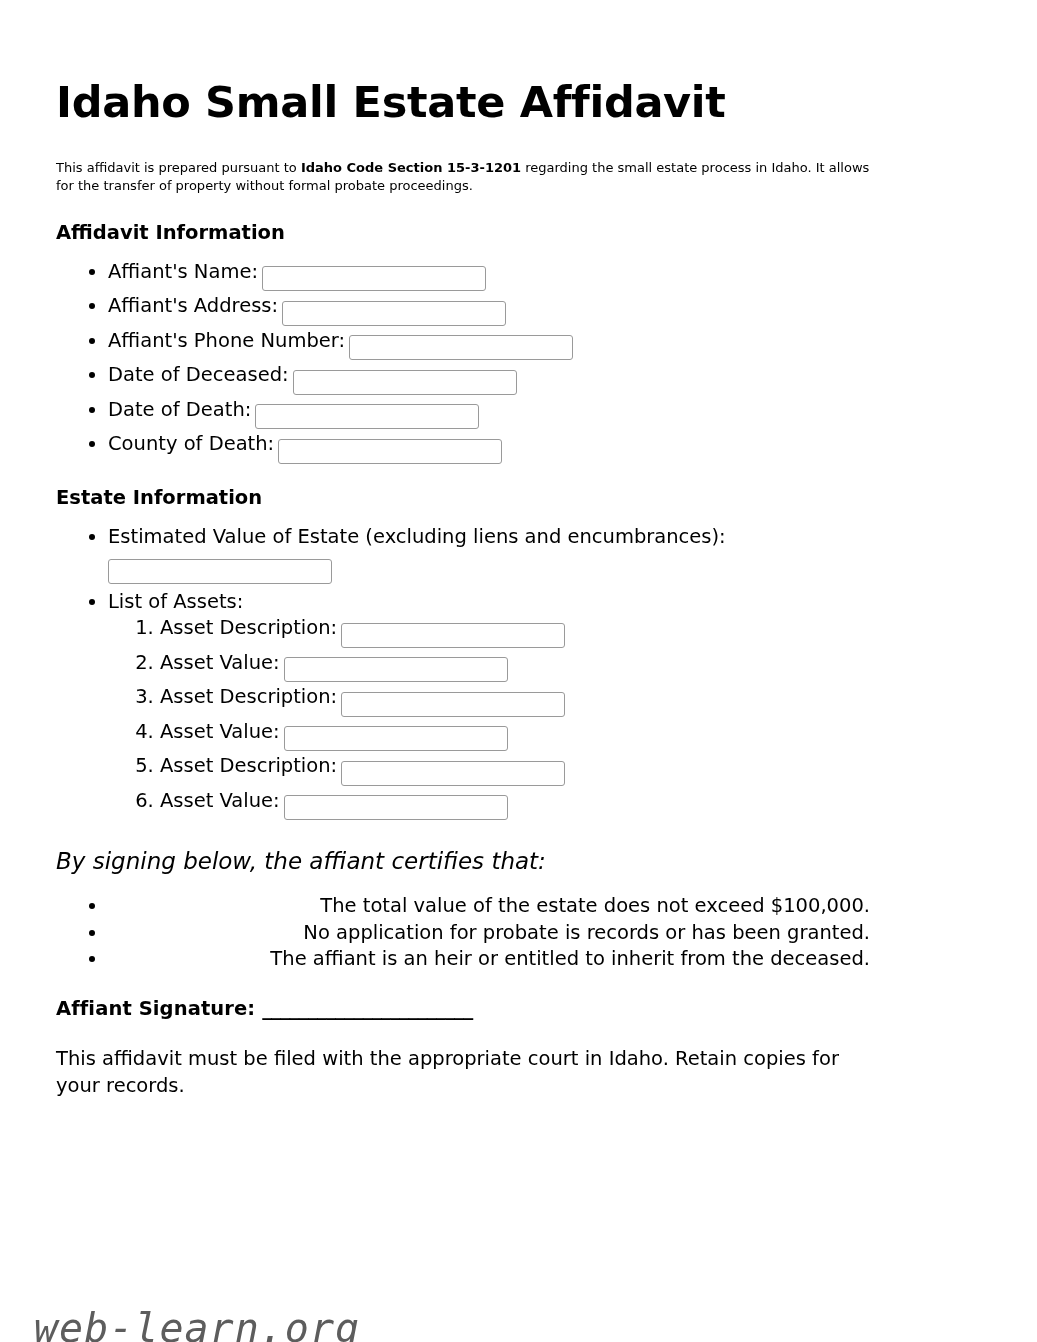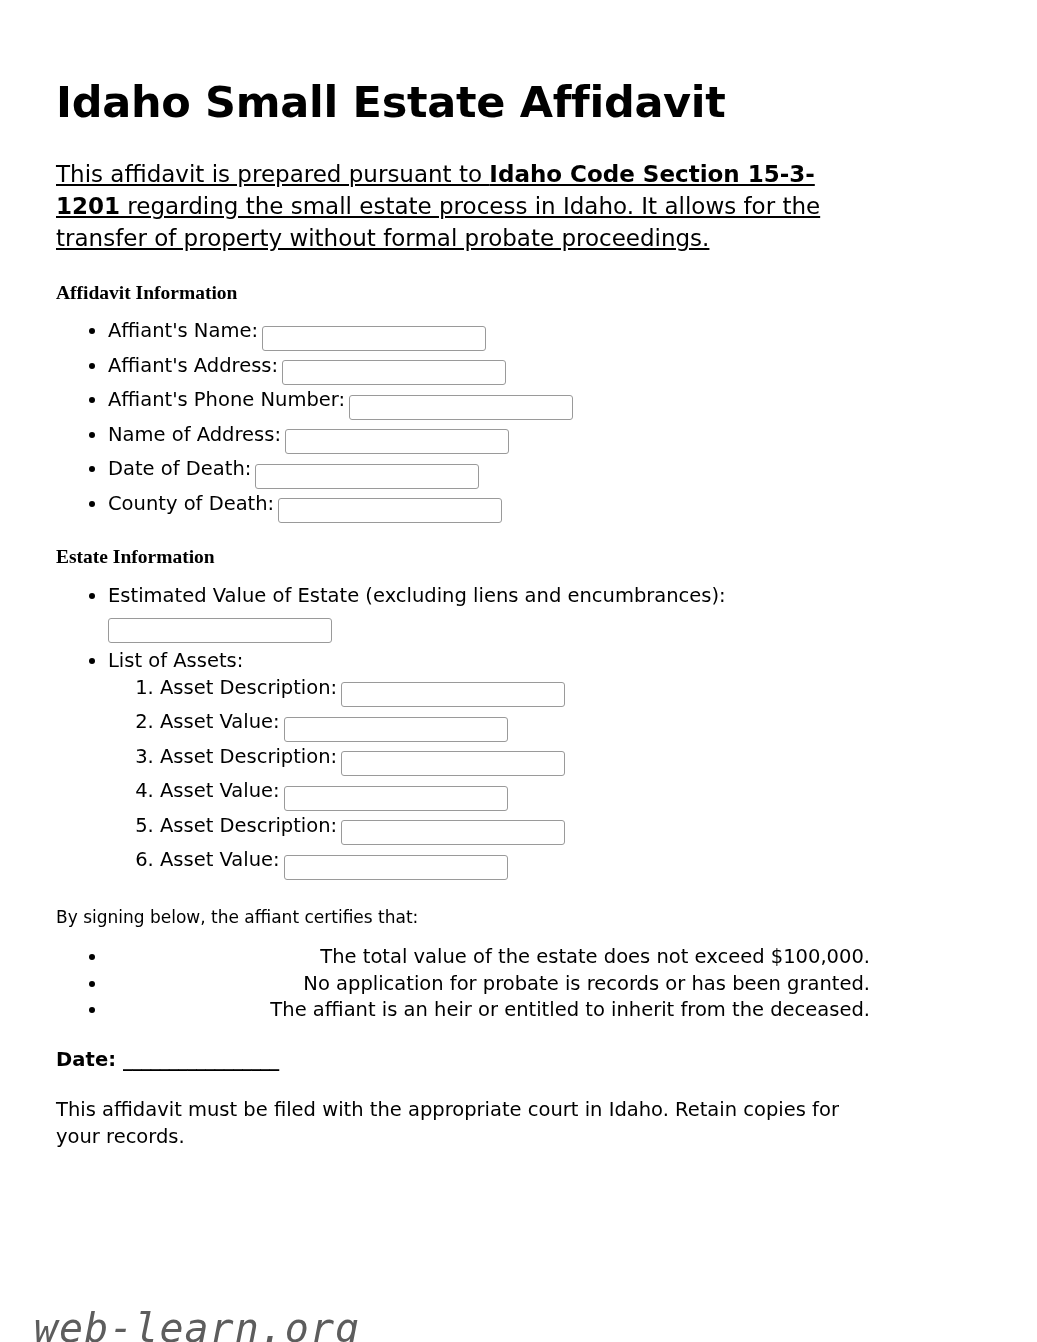--- a/index.html
+++ b/index.html
@@ -30,34 +30,32 @@
 
   h1.doc-title {
     font-size: 43px;
     font-weight: bold;
     letter-spacing: -0.3px;
     margin: 0 0 34px 0;
     line-height: 1.08;
   }
 
   p.para {
-    font-size: 23px;
+    font-size: 13px;
     line-height: 1.38;
     margin: 0 0 26px 0;
     max-width: 925px;
-    text-decoration: underline;
   }
   p.para b { font-weight: bold; }
 
   h2.section-heading {
     font-size: 19.5px;
     font-weight: bold;
     margin: 0 0 16px 0;
     line-height: 1.2;
-    font-family: Liberation Serif, serif;
   }
 
   ul.field-list {
     list-style-type: disc;
     margin: 0 0 22px 0;
     padding-left: 52px;
   }
   ul.field-list > li {
     font-size: 19.5px;
     line-height: 1.16;
@@ -105,23 +103,24 @@
     padding-left: 52px;
   }
   ol.asset-list > li {
     font-size: 19.5px;
     line-height: 1.16;
     margin: 0 0 4px 0;
     white-space: nowrap;
   }
 
   p.certify-lead {
-    font-size: 17px;
+    font-size: 23px;
     line-height: 1.38;
     margin: 26px 0 16px 0;
+    font-style: italic;
   }
 
   ul.certify-list {
     list-style-type: disc;
     margin: 0 0 26px 0;
     padding-left: 52px;
   }
   ul.certify-list > li {
     font-size: 19.5px;
     line-height: 1.2;
@@ -169,21 +168,21 @@
   <h1 class="doc-title">Idaho Small Estate Affidavit</h1>
 
   <p class="para"><span>This affidavit is prepared pursuant to </span><b>Idaho Code Section 15-3-1201</b><span> regarding the small estate process in Idaho. It allows for the transfer of property without formal probate proceedings.</span></p>
 
   <h2 class="section-heading">Affidavit Information</h2>
 
   <ul class="field-list">
     <li><span class="field-label">Affiant's Name:</span><input class="text-box" type="text" value="" style=""></li>
     <li><span class="field-label">Affiant's Address:</span><input class="text-box" type="text" value="" style=""></li>
     <li><span class="field-label">Affiant's Phone Number:</span><input class="text-box" type="text" value="" style=""></li>
-    <li><span class="field-label">Name of Address:</span><input class="text-box" type="text" value="" style=""></li>
+    <li><span class="field-label">Date of Deceased:</span><input class="text-box" type="text" value="" style=""></li>
     <li><span class="field-label">Date of Death:</span><input class="text-box" type="text" value="" style=""></li>
     <li><span class="field-label">County of Death:</span><input class="text-box" type="text" value="" style=""></li>
   </ul>
 
   <h2 class="section-heading">Estate Information</h2>
 
   <ul class="estate-list">
     <li class="wrap-item">
       <span class="field-label">Estimated Value of Estate (excluding liens and encumbrances):</span>
       <div class="estimated-box-row"><input class="text-box" type="text" value="" style=""></div>
@@ -202,20 +201,20 @@
   </ul>
 
   <p class="certify-lead">By signing below, the affiant certifies that:</p>
 
   <ul class="certify-list">
     <li>The total value of the estate does not exceed $100,000.</li>
     <li>No application for probate is records or has been granted.</li>
     <li>The affiant is an heir or entitled to inherit from the deceased.</li>
   </ul>
 
-
-  <p class="sig-line"><span>Date:</span> <span class="blank">_________________</span></p>
+  <p class="sig-line"><span>Affiant Signature:</span> <span class="blank">_______________________</span></p>
+
 
   <p class="footer-note">This affidavit must be filed with the appropriate court in Idaho. Retain copies for your records.</p>
 
   <div class="watermark">web-learn.org</div>
 
 </div>
 
 </body></html>

